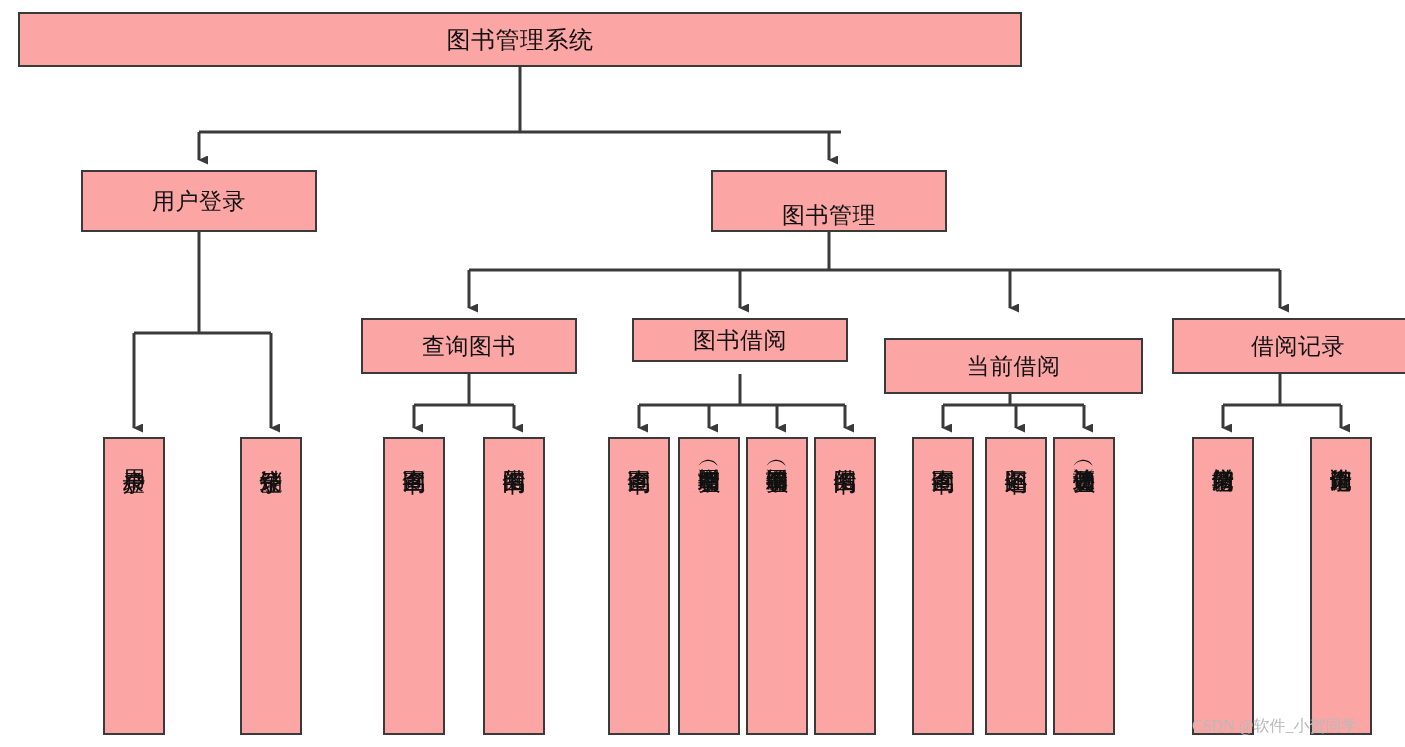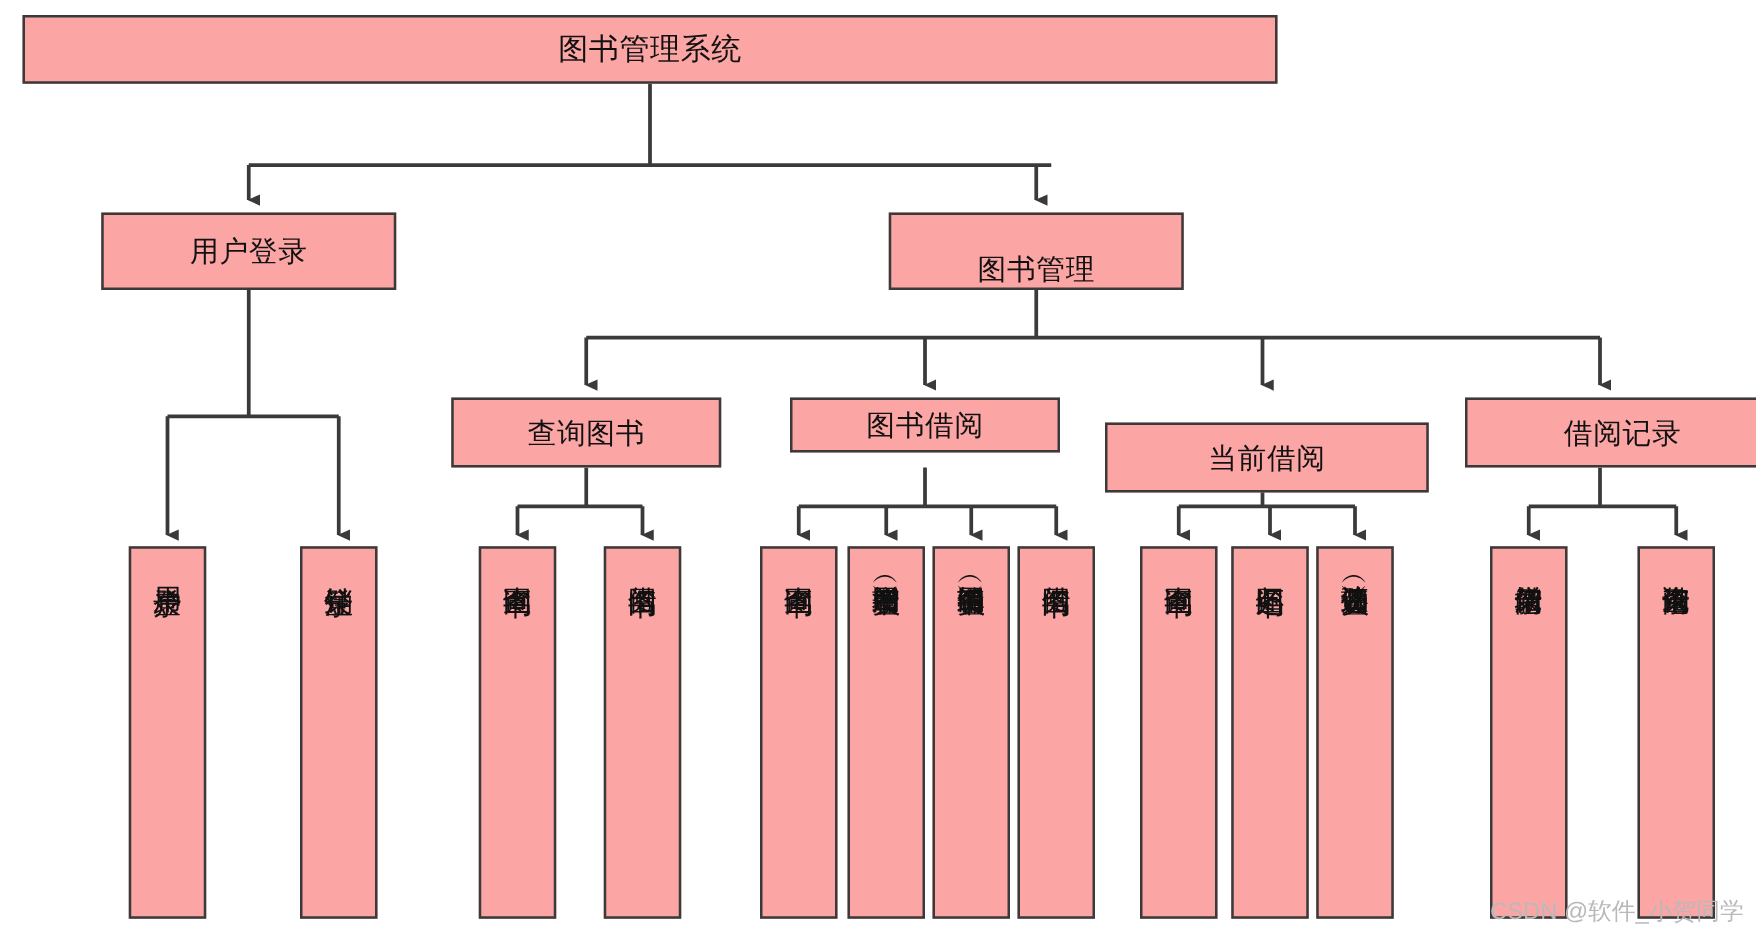--- a/index.html
+++ b/index.html
@@ -62,24 +62,25 @@
     line-height: 1.08;
     letter-spacing: 1px;
     white-space: nowrap;
   }
   .node.vert.tall .label {
     font-size: 22px;
     letter-spacing: 0.5px;
   }
   .watermark {
     position: absolute;
-    font-size: 19px;
+    font-size: 16px;
     color: #b9b9b9;
     white-space: nowrap;
     z-index: 5;
+    font-family: Liberation Serif, serif;
   }
 </style>
 </head>
 <body>
 
 <div id="canvas">
 
   <svg class="wires" viewBox="0 0 1405 747">
     <defs>
       <marker id="arrow" markerWidth="9" markerHeight="10" refX="4.5" refY="9" orient="auto" markerUnits="userSpaceOnUse">

